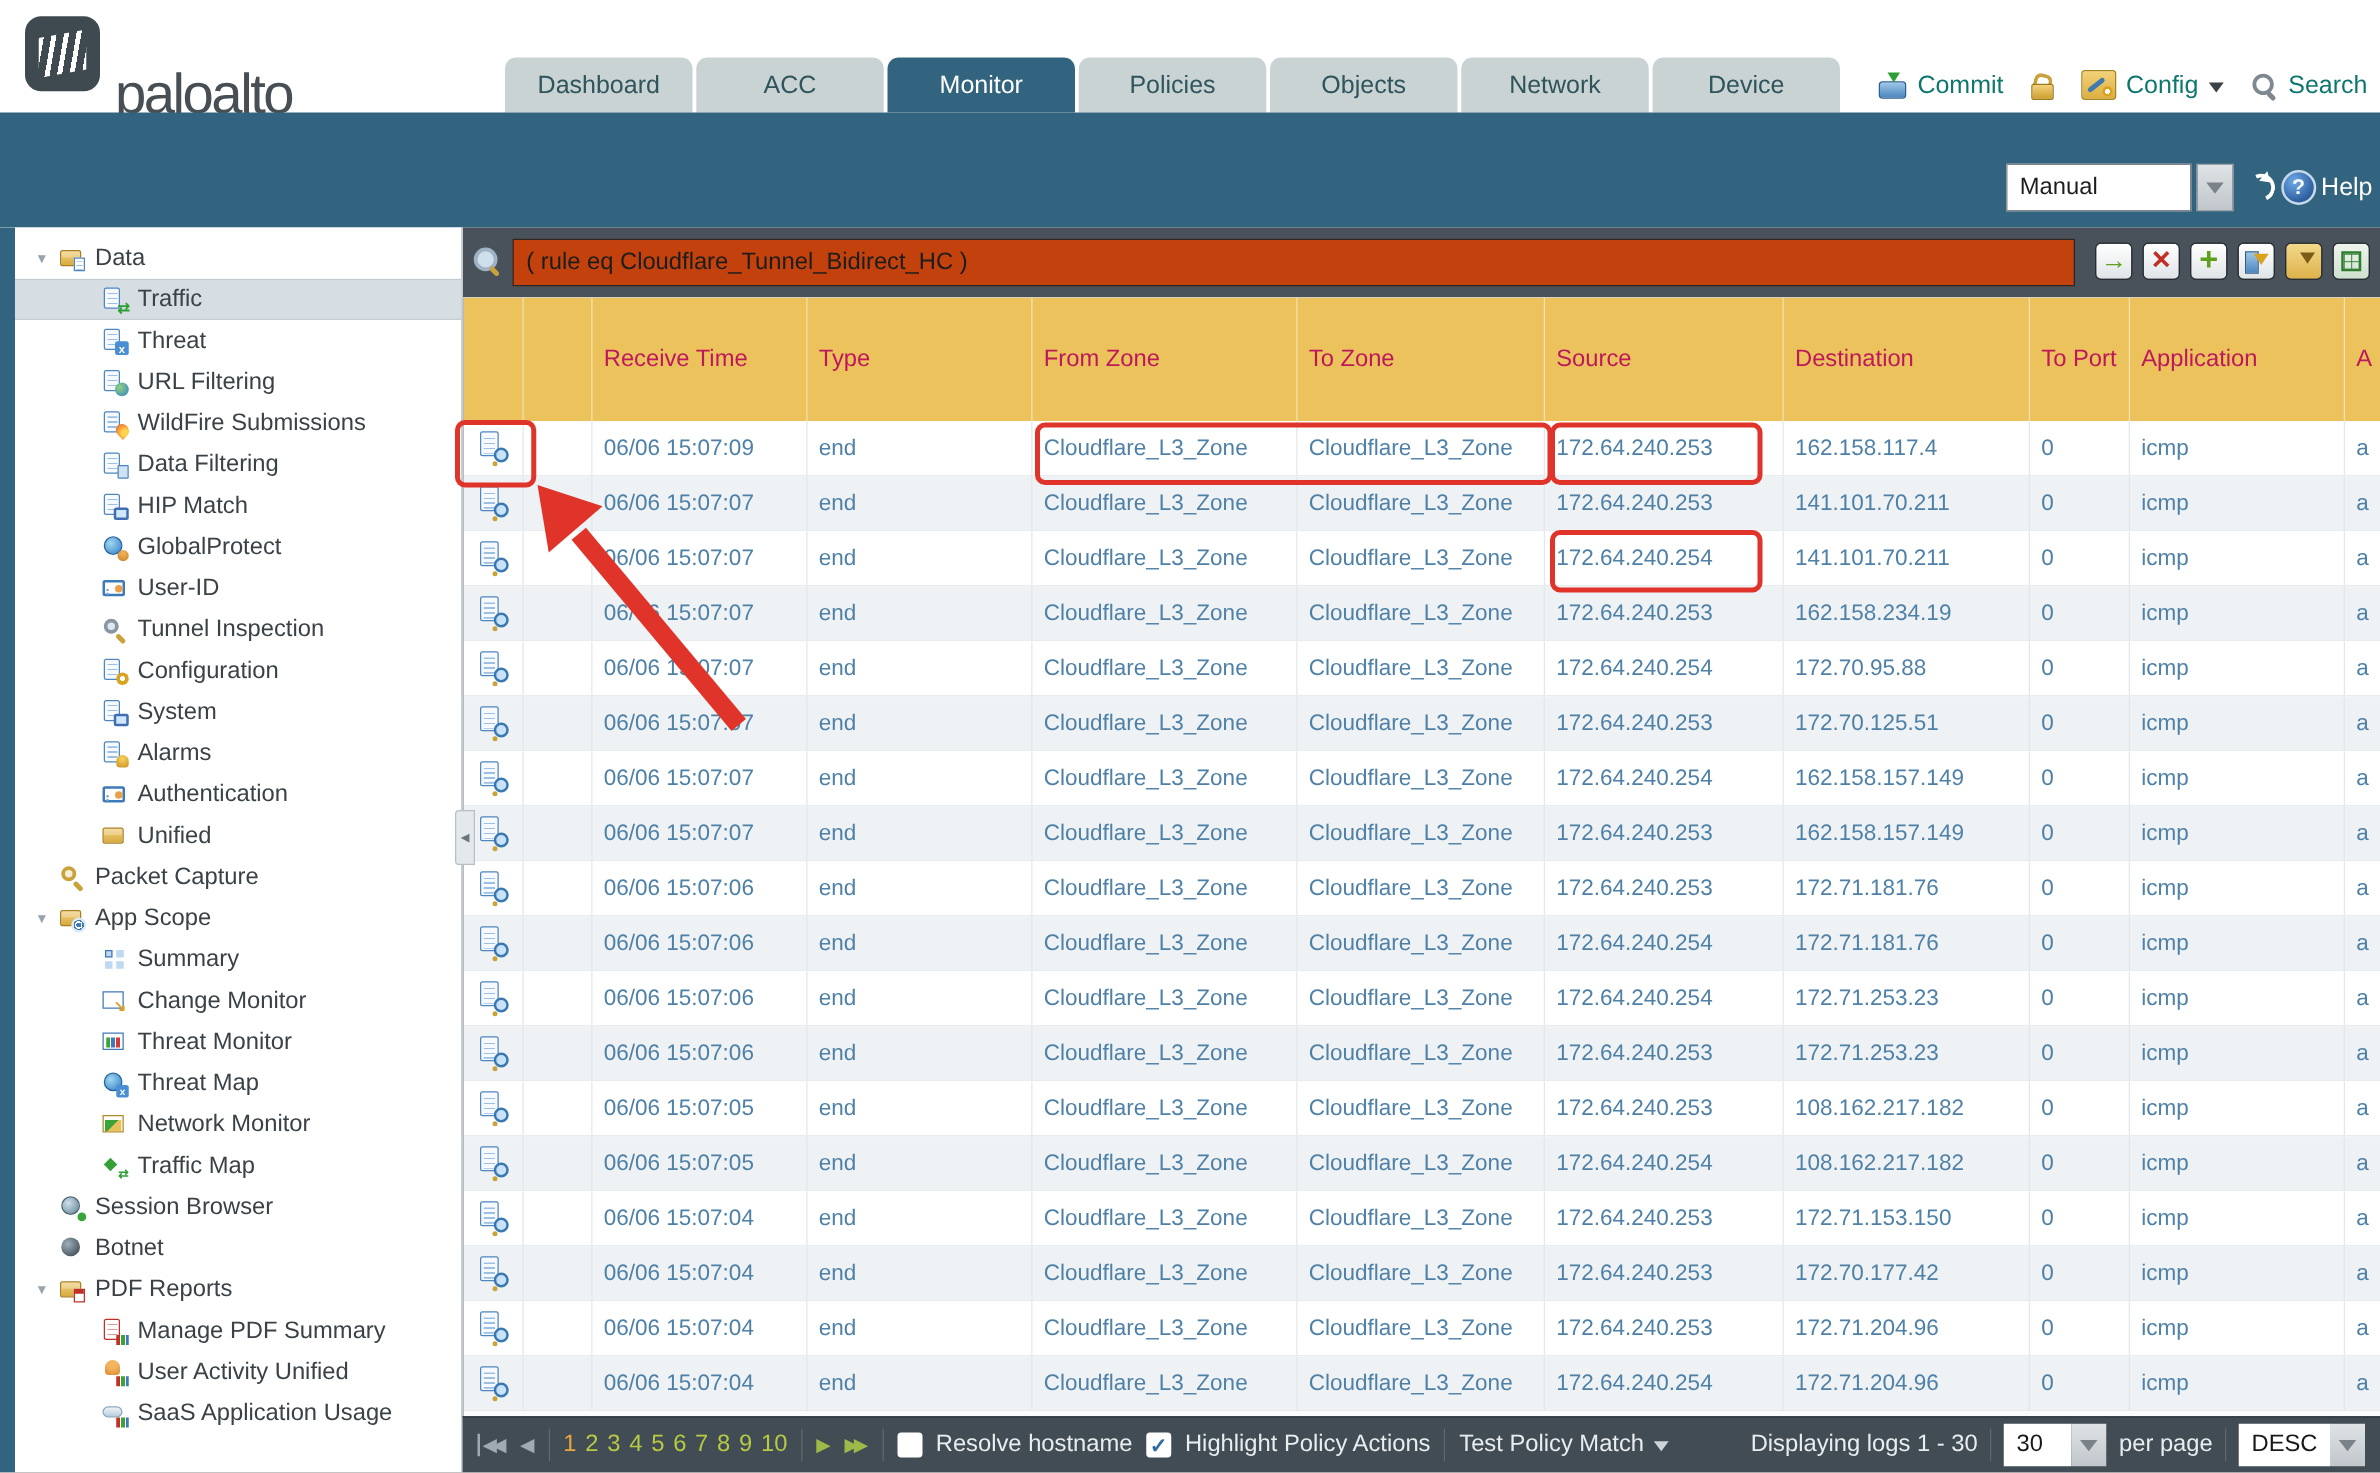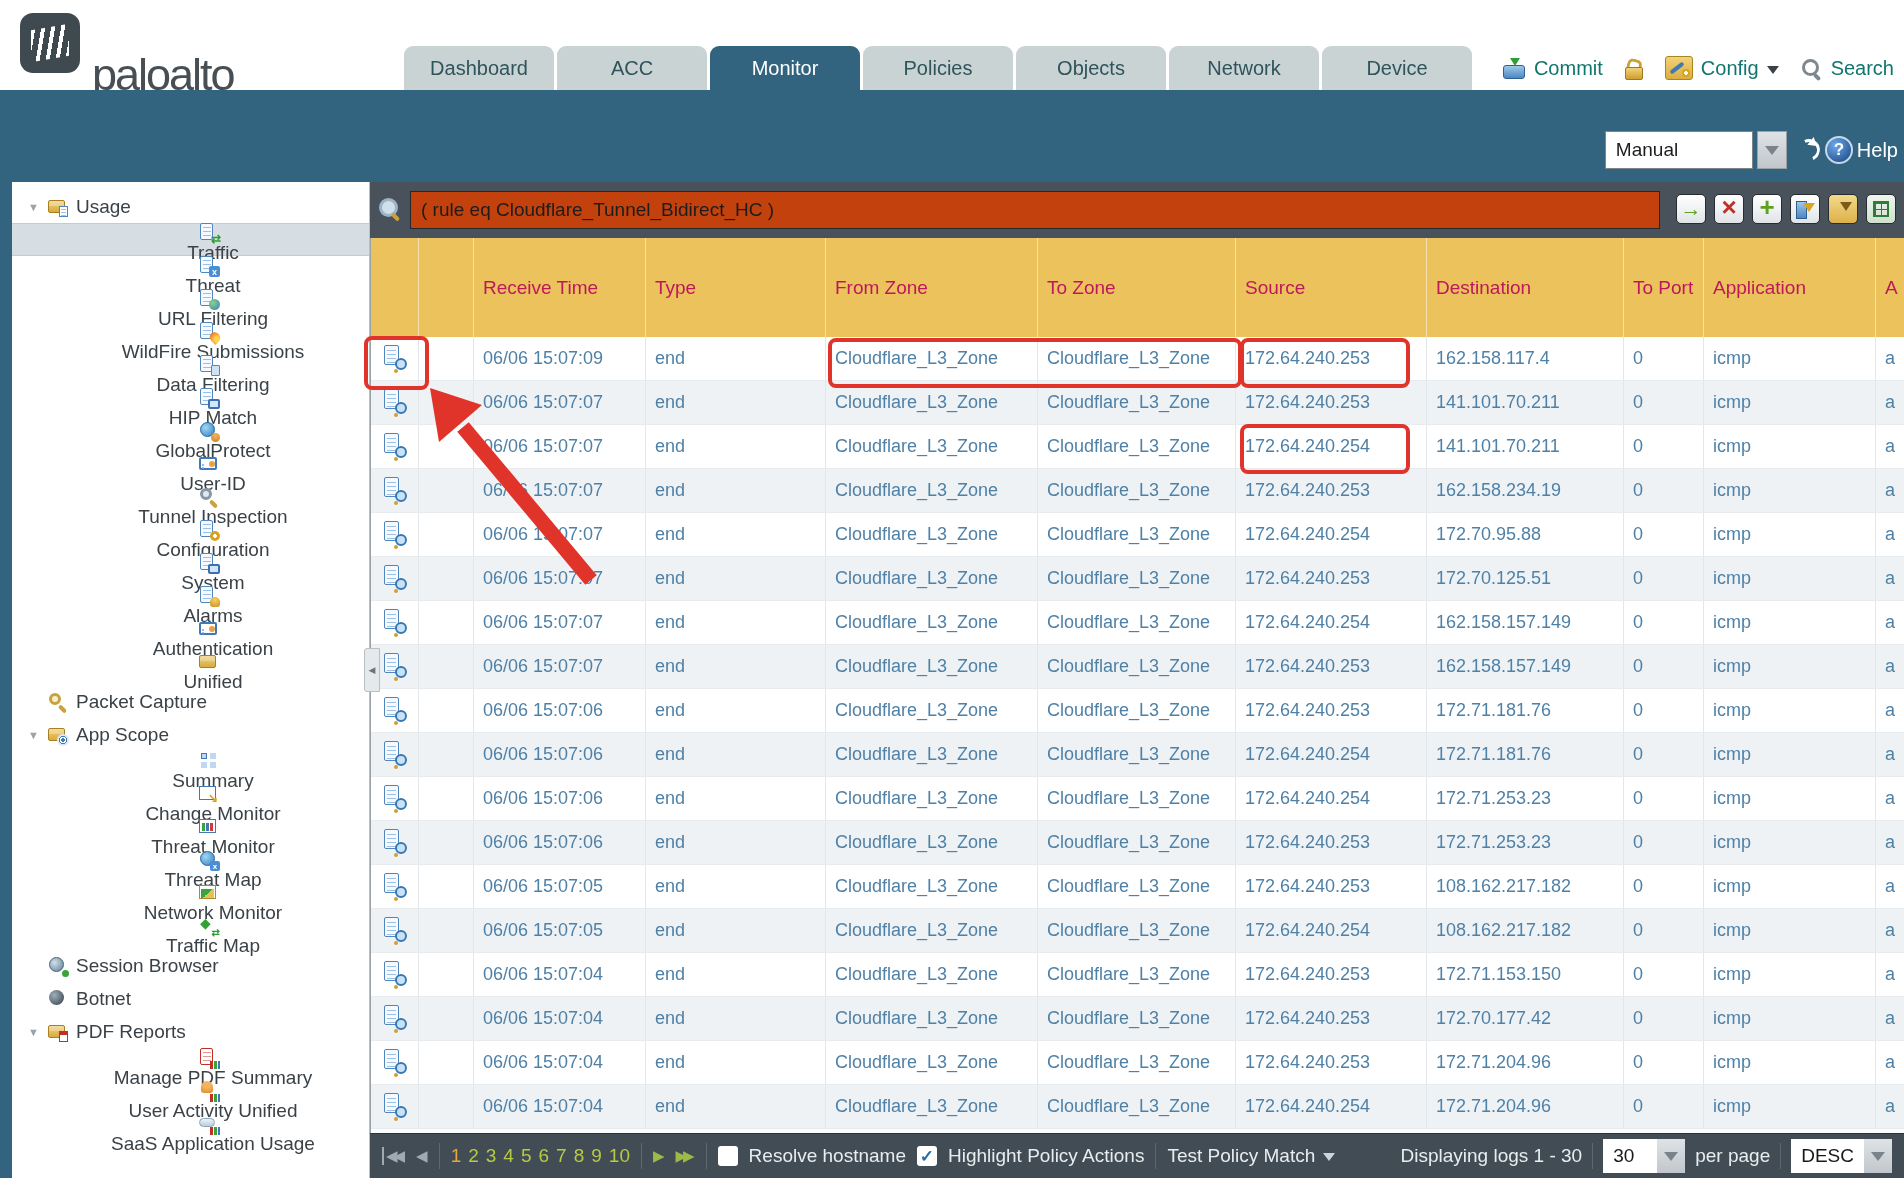--- a/index.html
+++ b/index.html
@@ -75,21 +75,21 @@
   .fbtn.export{background:linear-gradient(#eef4ee,#cfe0cf);}
   .fbtn.export::after{content:"";position:absolute;inset:6px;border:2px solid #2e7d32;
       background-image:linear-gradient(90deg,#2e7d32 1px,transparent 1px),linear-gradient(#2e7d32 1px,transparent 1px);
       background-size:6px 6px;}
 
   
   .sidebar{position:absolute;left:0;top:182px;width:370px;height:996px;background:#fff;border-right:1px solid #b9c0c5;box-sizing:border-box;}
   .leftstrip{position:absolute;left:0;top:0;width:12px;height:100%;background:#33647f;}
   .tree{position:absolute;left:12px;top:8px;right:0;bottom:0;overflow:hidden;}
   .s-item{height:33px;display:flex;align-items:center;font-size:19px;color:#3b4247;padding-left:16px;cursor:default;}
-  .s-item.lvl1{padding-left:45px;flex-direction:column;}
+  .s-item.lvl1{padding-left:70px;}
   .s-item.selected{background:#d7dee3;box-shadow:inset 0 1px 0 #c3ccd2, inset 0 -1px 0 #c3ccd2;}
   .expander{width:17px;flex:none;font-size:11px;color:#98a3ab;margin-right:3px;}
   .s-label{white-space:nowrap;}
 
   
   .ic{position:relative;width:19px;height:19px;margin-right:9px;flex:none;}
   .ic::before{content:"";position:absolute;box-sizing:border-box;}
   .ic::after{content:none;position:absolute;right:-2px;bottom:-2px;box-sizing:border-box;}
   .t-doc::before{left:1px;top:0;width:13px;height:17px;border:1px solid #4e86bd;border-radius:2px;
      background:#f6faff repeating-linear-gradient(180deg,#9cc0e4 0 1px,transparent 1px 4px) no-repeat 2px 3px/8px 11px;}
@@ -284,21 +284,21 @@
       <span class="fbtn export"></span>
     </div>
   </div>
 
   <aside class="sidebar">
     <div class="leftstrip"></div>
     <div class="tree" id="tree">
         <div class="s-item lvl0">
           <span class="expander">▼</span>
           <span class="ic t-folder" data-icon="logs-icon"></span>
-          <span class="s-label">Usage</span>
+          <span class="s-label">Data</span>
         </div>
         <div class="s-item lvl1 selected">
           <span class="ic t-doc" data-icon="traffic-icon"></span>
           <span class="s-label">Traffic</span>
         </div>
         <div class="s-item lvl1">
           <span class="ic t-doc" data-icon="threat-icon"></span>
           <span class="s-label">Threat</span>
         </div>
         <div class="s-item lvl1">

